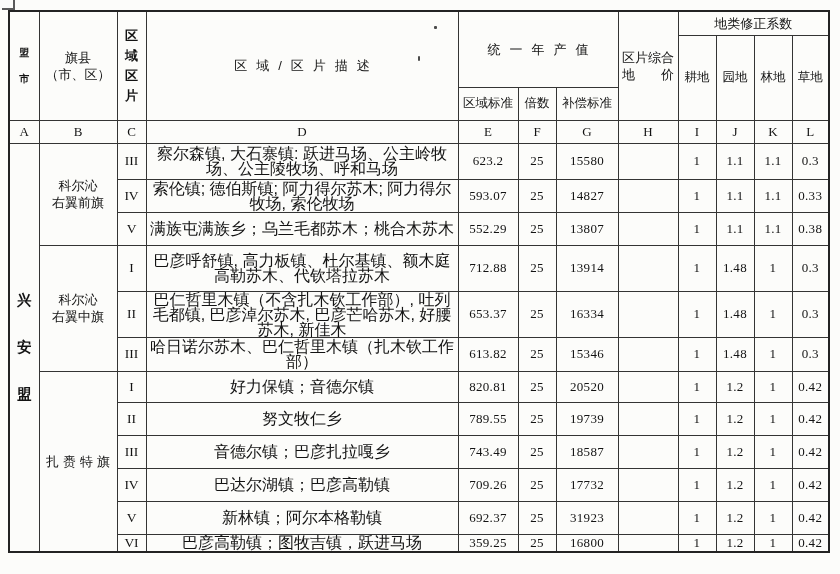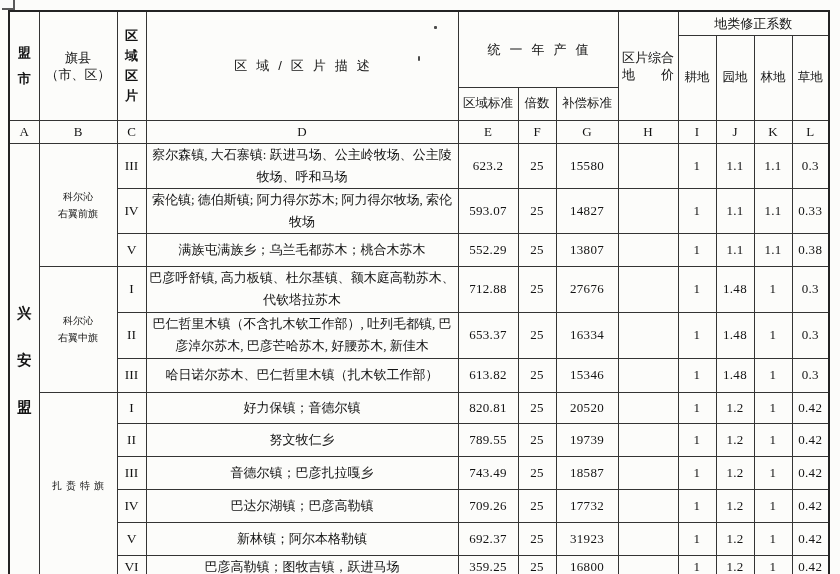--- a/index.html
+++ b/index.html
@@ -18,36 +18,35 @@
     padding:0;margin:0;
     text-align:center;vertical-align:middle;
     overflow:hidden;
     font-weight:normal;
   }
   
   .hd{font-size:13px;font-weight:bold;line-height:17px;}
   .hd-sub{font-size:12.5px;font-weight:bold;}
   .spread span{letter-spacing:9px;margin-right:-9px;}
   .vtext{width:17px;margin:7px auto;word-break:break-all;text-align:center;}
-  .v-head{line-height:26px;font-size:13px;font-weight:bold;}
+  .v-head{line-height:26px;font-size:10px;font-weight:bold;}
   .v-zone{line-height:20px;font-size:13px;font-weight:bold;}
   .v-league{line-height:47px;font-size:14.5px;font-weight:bold;}
   tr.h1{height:24px;}
   tr.h2{height:52px;}
   tr.h3{height:33px;}
   tr.letters{height:23px;}
   .letter{font-family:"Liberation Serif", serif;font-size:13px;}
   
-  .banner{font-size:10px;line-height:17px;}
+  .banner{font-size:13px;line-height:17px;}
   .banner .one-line{letter-spacing:4px;margin-right:-4px;}
   .zone{font-family:"Liberation Serif", serif;font-size:13.5px;}
   .desc{
-    text-align:left;font-size:13px;line-height:22px;
+    text-align:left;font-size:16px;line-height:15px;
     padding:2px 5px 2px 6px;
-    font-family:Liberation Serif, serif;
   }
   .num{font-family:"Liberation Serif", serif;font-size:13px;letter-spacing:0.3px;}
   
   .corner-mark{
     position:absolute;left:2px;top:0;width:11px;height:8px;
     border-right:2px solid #5a5a5a;border-bottom:2px solid #5a5a5a;
   }
   .speck{position:absolute;width:3px;height:3px;background:#4a4a4a;border-radius:1px;}
   .speck-1{left:434px;top:26px;}
   .speck-2{left:418px;top:56px;width:2px;height:5px;}
@@ -170,21 +169,21 @@
       </tr>
       <tr style="height: 46px;">
         <td rowspan="3" class="banner">
           <div>科尔沁</div>
           <div>右翼中旗</div>
         </td>
         <td class="zone">I</td>
         <td class="desc">巴彦呼舒镇, 高力板镇、杜尔基镇、额木庭高勒苏木、代钦塔拉苏木</td>
         <td class="num">712.88</td>
         <td class="num">25</td>
-        <td class="num">27676</td>
+        <td class="num">13914</td>
         <td class="num"></td>
         <td class="num">1</td>
         <td class="num">1.48</td>
         <td class="num">1</td>
         <td class="num">0.3</td>
       </tr>
       <tr style="height: 46px;">
         <td class="zone">II</td>
         <td class="desc">巴仁哲里木镇（不含扎木钦工作部）, 吐列毛都镇, 巴彦淖尔苏木, 巴彦芒哈苏木, 好腰苏木, 新佳木</td>
         <td class="num">653.37</td>

